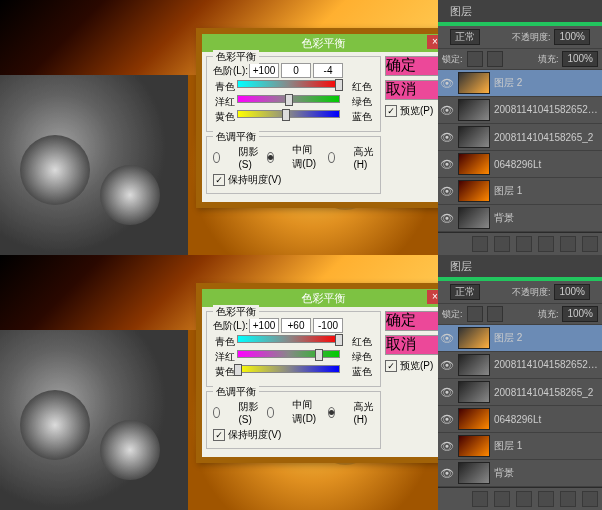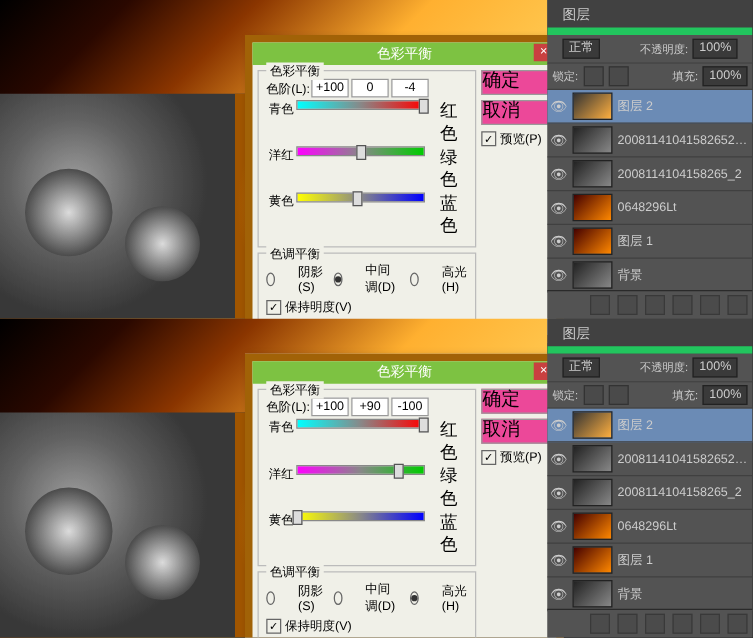--- a/index.html
+++ b/index.html
@@ -19,35 +19,35 @@
 .dlg-body{display:flex;padding:4px}
 .dlg-left{flex:1}
 .dlg-right{width:56px;padding-left:4px}
 .fieldset{border:1px solid #bbb;padding:4px 6px 6px;margin-bottom:4px;position:relative}
 .legend{position:absolute;top:-7px;left:6px;background:#f0f0e8;padding:0 3px;font-size:10px}
 .row{display:flex;align-items:center;margin:2px 0;font-size:10px}
 .lvl-label{margin-right:0}
 .num{width:28px;height:13px;border:1px solid #999;background:#fff;font-size:10px;text-align:center;margin:0 1px;line-height:13px}
 .slider-row{display:flex;align-items:flex-start;margin:1px 0}
 .sl-label{width:22px;font-size:10px;text-align:right;margin-right:2px}
-.sl-label-r{width:22px;font-size:14px;margin-left:12px}
+.sl-label-r{width:22px;font-size:10px;margin-left:12px}
 .track{flex:1;height:6px;position:relative;border:1px solid #888}
 .track.rgb{background:linear-gradient(90deg,#0ff,#888,#f00)}
 .track.mg{background:linear-gradient(90deg,#f0f,#888,#0c0)}
 .track.yb{background:linear-gradient(90deg,#ff0,#888,#00f)}
 .thumb{position:absolute;top:-2px;width:6px;height:10px;background:#ddd;border:1px solid #555;transform:translateX(-50%)}
 .radio-row{display:flex;gap:8px;font-size:10px;margin:2px 0}
 .radio{display:flex;align-items:center;gap:18px}
 .rdot{width:9px;height:9px;border:1px solid #666;border-radius:50%;display:inline-flex;align-items:center;justify-content:center}
 .rdot.on::after{content:"";width:5px;height:5px;background:#333;border-radius:50%}
 .chk{width:10px;height:10px;border:1px solid #666;display:inline-flex;align-items:center;justify-content:center;margin-right:3px;font-size:9px}
 .btn{border:1px solid #999;background:#ec4899;height:18px;line-height:16px;font-size:15px;margin-bottom:4px;cursor:pointer}
 .chk-row{display:flex;align-items:center;font-size:10px;margin-top:2px}
 .panel{position:absolute;right:0;top:0;width:164px;height:255px;background:#535353;color:#ccc;font-size:10px}
-.p-tabs{height:22px;background:#414141;display:flex;align-items:center;padding:0 6px;border-bottom:6px solid #22c55e}
+.p-tabs{height:22px;background:#414141;display:flex;align-items:center;padding:0 6px;border-bottom:4px solid #22c55e}
 .p-tab{padding:2px 6px;font-size:11px}
 .p-bar{height:22px;background:#535353;display:flex;align-items:center;padding:0 12px;gap:4px;border-bottom:1px solid #404040}
 .p-sel{background:#3a3a3a;border:1px solid #222;height:14px;line-height:14px;padding:0 4px;font-size:10px}
 .p-bar2{height:20px;background:#535353;display:flex;align-items:center;padding:0 4px;gap:4px;border-bottom:1px solid #404040}
 .p-mini{width:14px;height:14px;border:1px solid #333;background:#4a4a4a}
 .layers{background:#535353}
 .layer{display:flex;align-items:center;height:26px;border-bottom:1px solid #404040;padding:0 2px}
 .layer.sel{background:#6b8bb5}
 .eye{width:14px;text-align:center;font-size:11px}
 .thumb-img{width:30px;height:20px;border:1px solid #222;margin:0 4px;background:linear-gradient(135deg,#333,#ffb040)}
@@ -197,21 +197,21 @@
       </div>
       <div class="dialog">
         <div class="dlg-title">色彩平衡<div class="dlg-close">×</div></div>
         <div class="dlg-body">
           <div class="dlg-left">
             <div class="fieldset">
               <div class="legend">色彩平衡</div>
               <div class="row">
                 <span class="lvl-label">色阶(L):</span>
                 <div class="num">+100</div>
-                <div class="num">+90</div>
+                <div class="num">+60</div>
                 <div class="num">-100</div>
               </div>
               <div class="slider-row">
                 <span class="sl-label">青色</span>
                 <div class="track rgb">
                   <div class="thumb" style="left:100%"></div>
                 </div>
                 <span class="sl-label-r">红色</span>
               </div>
               <div class="slider-row">

